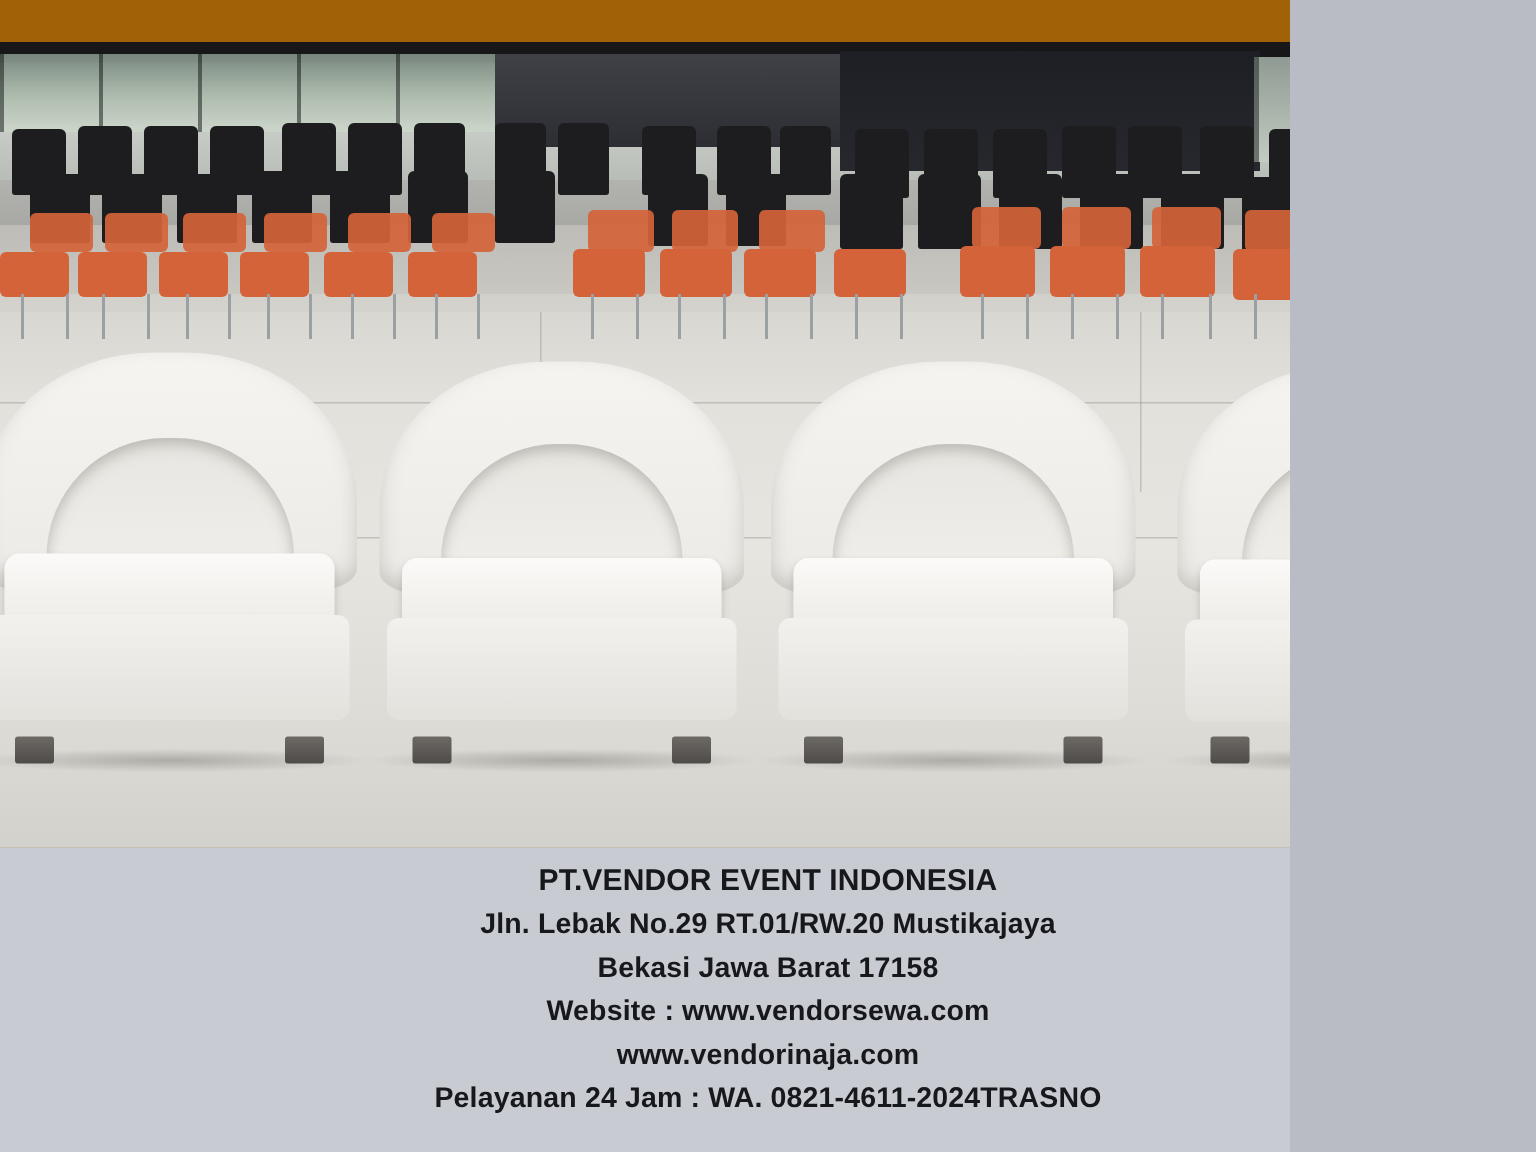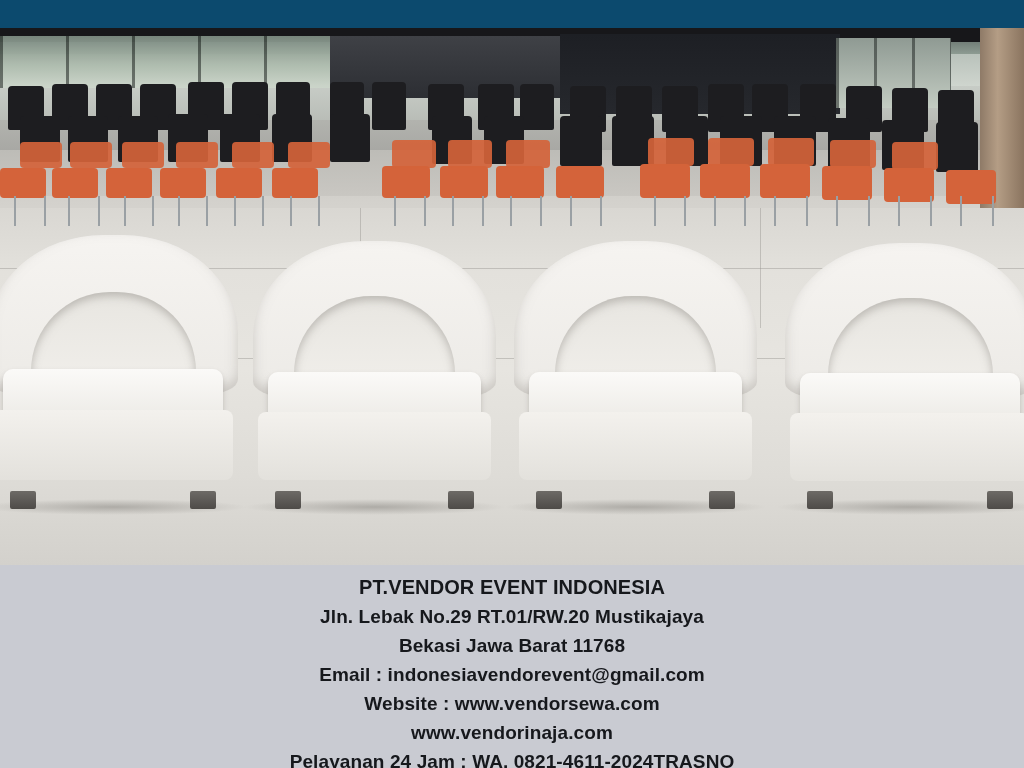--- a/index.html
+++ b/index.html
@@ -7,23 +7,23 @@
     padding: 0;
     width: 1024px;
     height: 768px;
     overflow: hidden;
     background: #b9bcc4;
     font-family: "Liberation Sans", sans-serif;
   }
 
   #page {
     position: relative;
-    width: 1024px;
+    width: 860px;
     height: 768px;
-    background: #0c4a6e;
+    background: #a16207;
     overflow: hidden;
   }
 
   
   .photo {
     position: absolute;
     left: 0;
     top: 28px;
     width: 1024px;
     height: 537px;
@@ -369,20 +369,19 @@
       <div class="seat"></div>
       <div class="front"></div>
       <div class="foot" style="left:22px;"></div>
       <div class="foot" style="right:22px;"></div>
     </div>
   </div>
 
   <div class="caption">
     <div class="line big">PT.VENDOR EVENT INDONESIA</div>
     <div class="line">Jln. Lebak No.29 RT.01/RW.20 Mustikajaya</div>
-    <div class="line">Bekasi Jawa Barat 11768</div>
-    <div class="line">Email : indonesiavendorevent@gmail.com</div>
+    <div class="line">Bekasi Jawa Barat 17158</div>
     <div class="line">Website : www.vendorsewa.com</div>
     <div class="line">www.vendorinaja.com</div>
     <div class="line">Pelayanan 24 Jam : WA. 0821-4611-2024TRASNO</div>
   </div>
 
 </div>
 
 </body></html>

